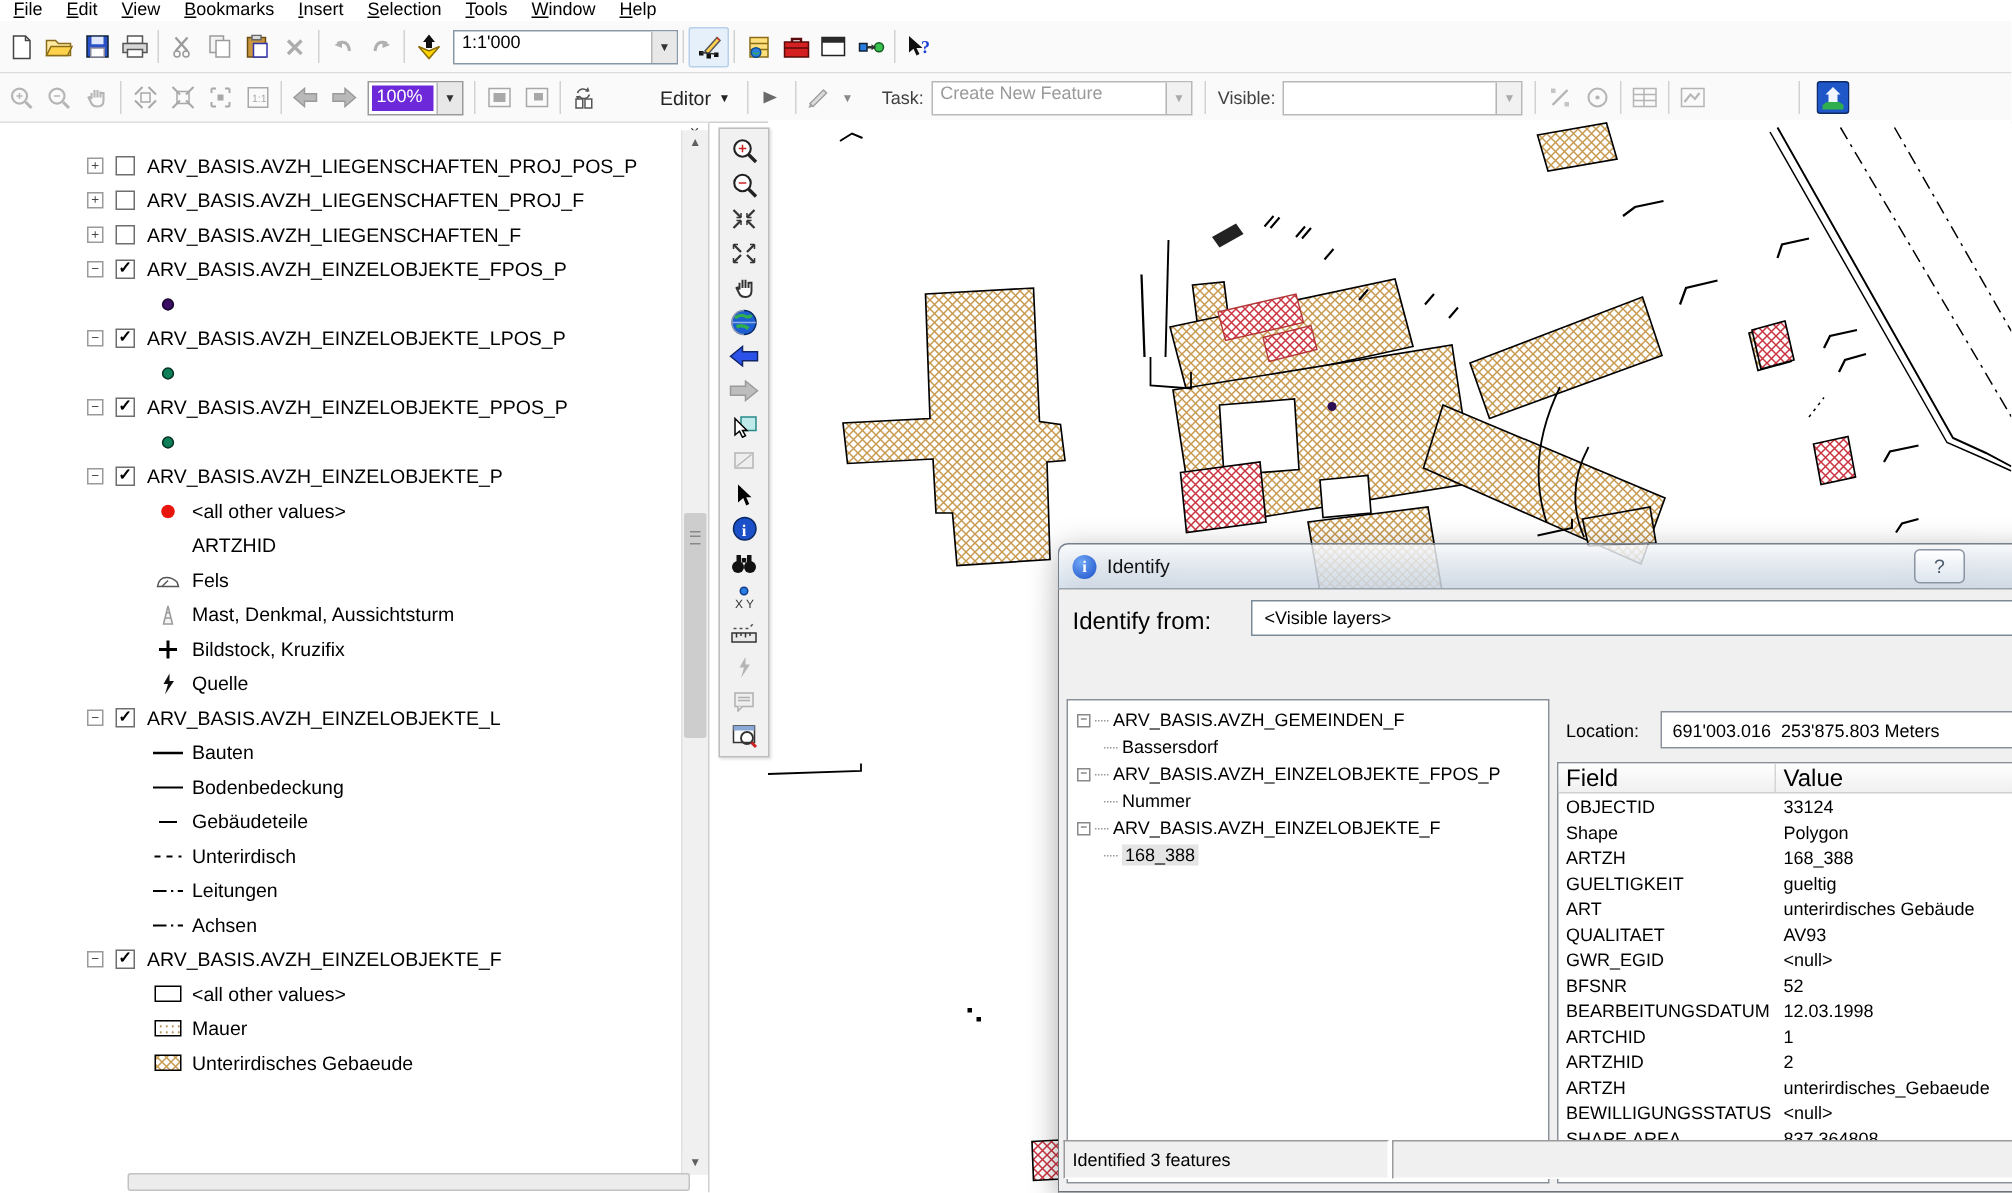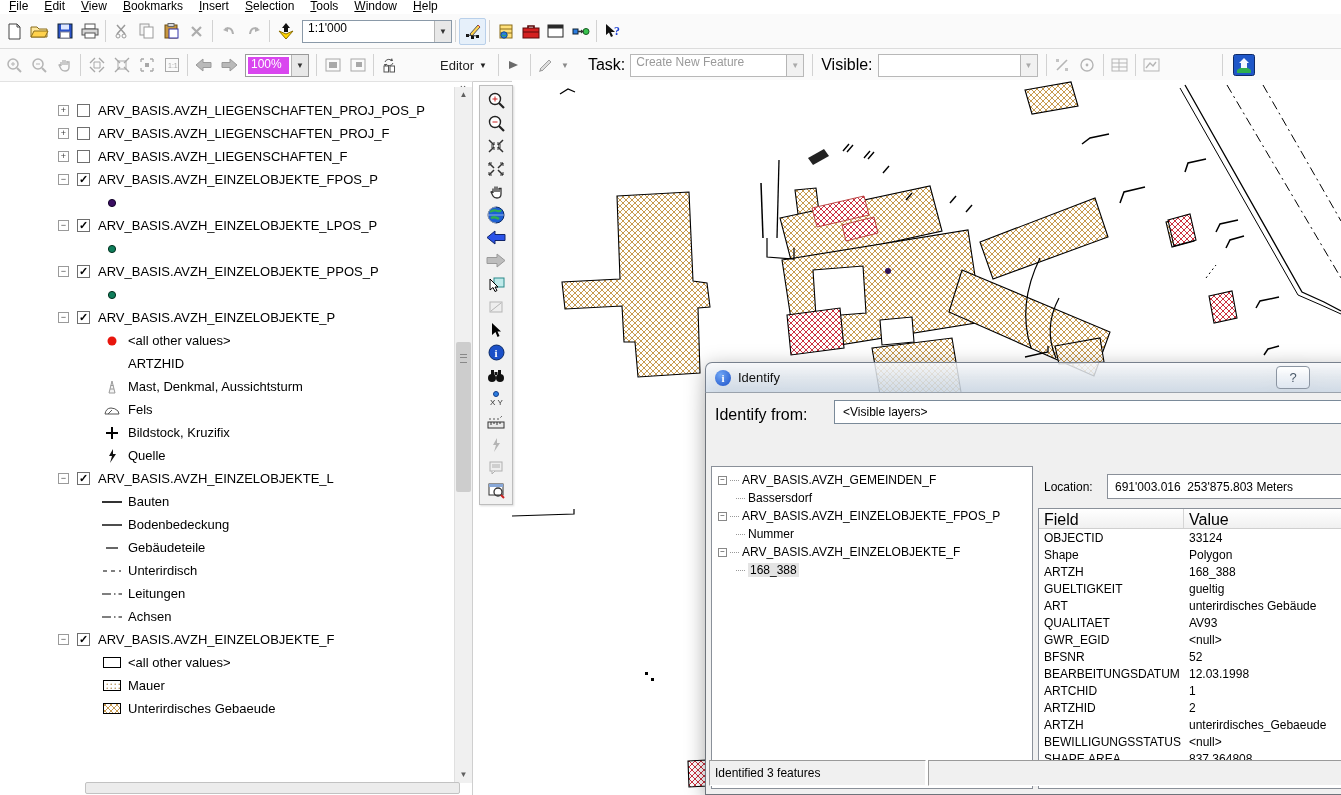--- a/index.html
+++ b/index.html
@@ -17,21 +17,21 @@
   .tbtn{width:25px;height:25px;display:flex;align-items:center;justify-content:center;flex:0 0 auto}
   .tbtn.framed{border:1px solid #b9d0ea;background:#e6f0fa;border-radius:2px}
   .sep{width:1px;height:22px;background:#d2d2d2;margin:0 3px;flex:0 0 auto}
   .combo{height:21px;background:#fff;border:1px solid #8a99a8;display:flex;flex:0 0 auto}
   .combo .cval{flex:1;padding:0 5px;font-size:12px;white-space:nowrap;overflow:hidden}
   .combo .carr{width:16px;height:100%;background:#e8e8e8;border-left:1px solid #b5b5b5;
                display:flex;align-items:center;justify-content:center;font-size:8px;color:#333}
   .combo.disabled{border-color:#b8b8b8}
   .combo.disabled .cval{color:#9a9a9a}
   .combo.disabled .carr{color:#aaa;background:#f1f1f1}
-  .graylab{color:#000000;font-size:16px;margin:0 5px;flex:0 0 auto}
+  .graylab{color:#404040;font-size:12px;margin:0 5px;flex:0 0 auto}
   .editorbtn{display:flex;align-items:center;font-size:13px;color:#222;padding:3px 8px;flex:0 0 auto}
   .editorbtn .dar{font-size:8px;margin-left:5px;color:#222}
   
   .toc{position:absolute;left:0;top:81px;width:472px;bottom:0;background:#fff;
        border-right:1px solid #cfcfcf;border-top:1px solid #e2e2e2}
   .toc-close{position:absolute;right:3px;top:1px;width:12px;height:12px;font-size:11px;
              line-height:11px;text-align:center;color:#444;cursor:default}
   .tree{position:absolute;left:0;top:17px;right:22px;bottom:14px;overflow:hidden}
   .trow{height:23px;display:flex;align-items:center;white-space:nowrap}
   .expander{width:11px;height:11px;box-sizing:border-box;border:1px solid #9a9a9a;background:#fff;
@@ -364,21 +364,21 @@
       </span>
     </div>
   <div class="tbtn">
       <span>
         <svg width="18" height="14">
           <path d="M17,7 L10,1 V4.5 H2 V9.5 H10 V13 Z" fill="#b9b9b9" stroke="#9a9a9a"></path>
         </svg>
       </span>
     </div>
   <div class="combo" style="width:62px;margin:0 4px;border-color:#9a9a9a">
-    <span class="cval" style="background:#d946ef;color:#fff;margin:2px;padding:0 3px">100%</span>
+    <span class="cval" style="background:#6d28d9;color:#fff;margin:2px;padding:0 3px">100%</span>
     <span class="carr">▼</span>
   </div>
   <div class="sep"></div>
   <div class="tbtn">
       <span>
         <svg width="16" height="14">
           <rect x="1" y="1" width="14" height="12" fill="none" stroke="#a8a8a8"></rect>
           <rect x="4" y="4" width="8" height="6" fill="#a8a8a8"></rect>
         </svg>
       </span>
@@ -622,35 +622,35 @@
           </svg>
         </span>
       <span class="sym-label">&lt;all other values&gt;</span>
     </div>
     <div class="srow">
       <span class="symc"></span>
       <span class="sym-label">ARTZHID</span>
     </div>
     <div class="srow">
       <span class="symc">
+          <svg width="18" height="14">
+            <path d="M2,11 Q3,5 8,5 Q12,5 15,8 L16,11 Z" fill="#fff" stroke="#555"></path>
+            <path d="M5,11 L9,7" stroke="#555"></path>
+          </svg>
+        </span>
+      <span class="sym-label">Fels</span>
+    </div>
+    <div class="srow">
+      <span class="symc">
           <svg width="16" height="16">
             <path d="M5,14 L8,2 L11,14 Z" fill="#f4f4f4" stroke="#9a9a9a"></path>
             <path d="M6,10 h4 M6.7,6.5 h2.6" stroke="#9a9a9a"></path>
           </svg>
         </span>
       <span class="sym-label">Mast, Denkmal, Aussichtsturm</span>
-    </div>
-    <div class="srow">
-      <span class="symc">
-          <svg width="18" height="14">
-            <path d="M2,11 Q3,5 8,5 Q12,5 15,8 L16,11 Z" fill="#fff" stroke="#555"></path>
-            <path d="M5,11 L9,7" stroke="#555"></path>
-          </svg>
-        </span>
-      <span class="sym-label">Fels</span>
     </div>
     <div class="srow">
       <span class="symc">
           <svg width="16" height="16">
             <path d="M8,2 V14 M2,8 H14" stroke="#000" stroke-width="2"></path>
           </svg>
         </span>
       <span class="sym-label">Bildstock, Kruzifix</span>
     </div>
     <div class="srow">

